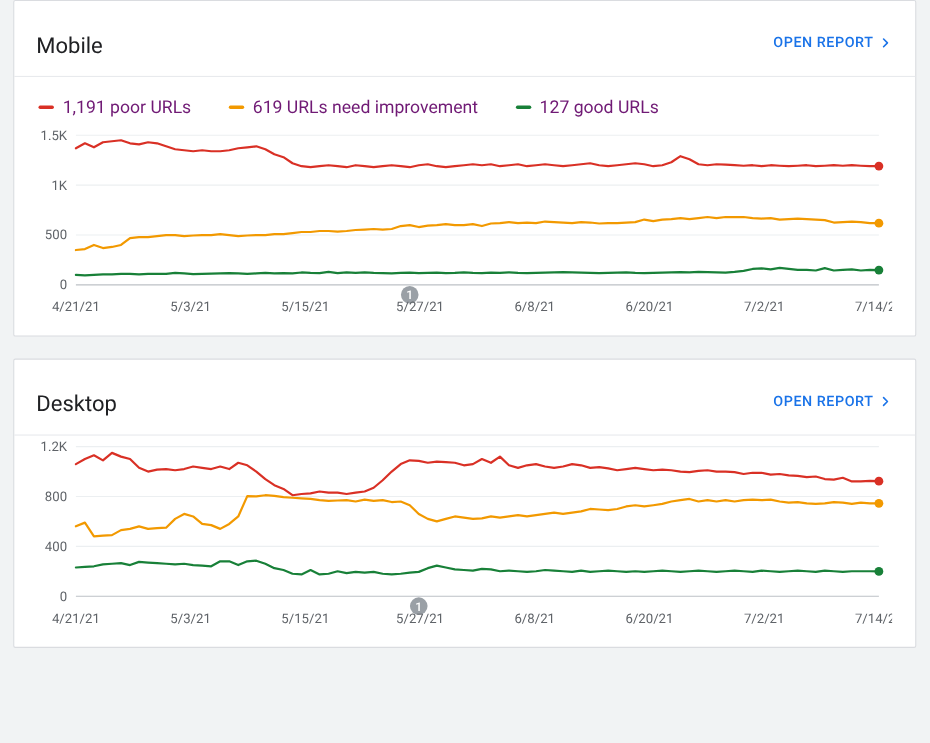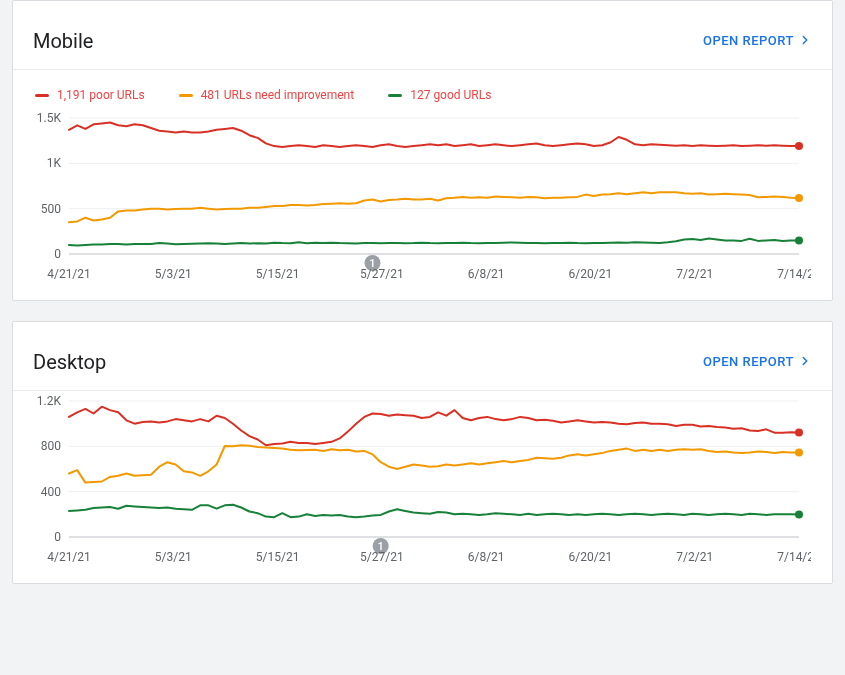--- a/index.html
+++ b/index.html
@@ -4,21 +4,21 @@
 <style>
   html,body{margin:0;padding:0;background:#f1f3f4;font-family:Roboto,Arial,sans-serif;color:#202124;}
   .page{width:845px;margin:0 auto;padding:0;}
   .card{background:#fff;border:1px solid #dadce0;border-radius:2px;margin:0 12px 20px 12px;}
   .card:first-child{margin-top:0;}
   .card-header{display:flex;align-items:center;justify-content:space-between;padding:18px 20px 16px 20px;margin-top:10px;}
   .card-title{font-size:20px;font-weight:400;color:#202124;}
   .open-report{display:flex;align-items:flex-start;color:#1a73e8;font-size:13px;font-weight:500;letter-spacing:.5px;cursor:pointer;}
   .open-report svg{margin-left:4px;}
   .sep{height:1px;background:#e8eaed;margin:0;}
-  .legend{display:flex;gap:34px;padding:18px 22px 6px 22px;font-size:12px;color:#ef4444;}
+  .legend{display:flex;gap:34px;padding:18px 22px 6px 22px;font-size:16px;color:#701a75;}
   .legend-item{display:flex;align-items:center;gap:8px;}
   .dash{width:14px;height:3px;border-radius:2px;}
   .chart-box{padding:4px 16px 18px 18px;}
   svg.chart{display:block;}
   .ytick text,.xtick text{font-size:12px;fill:#5f6368;}
   .endcap{stroke:none;}
   .event-badge circle{fill:#9aa0a6;}
   .event-badge text{fill:#fff;font-size:11px;font-weight:500;}
 </style>
 </head>
@@ -37,21 +37,21 @@
           </div>
         </div>
         <div class="sep"></div>
         <div class="legend">
           <div class="legend-item">
             <span class="dash" style="background: rgb(217, 48, 37);"></span>
             <span>1,191 poor URLs</span>
           </div>
           <div class="legend-item">
             <span class="dash" style="background: rgb(242, 153, 0);"></span>
-            <span>481 URLs need improvement</span>
+            <span>619 URLs need improvement</span>
           </div>
           <div class="legend-item">
             <span class="dash" style="background: rgb(24, 128, 56);"></span>
             <span>127 good URLs</span>
           </div>
         </div>
         <div class="chart-box">
           <svg class="chart" width="780" height="170" viewBox="0 0 780 170">
             <line x1="38" y1="142" x2="768" y2="142" stroke="#bdc1c6" stroke-width="1"></line>
             <g class="ytick">

